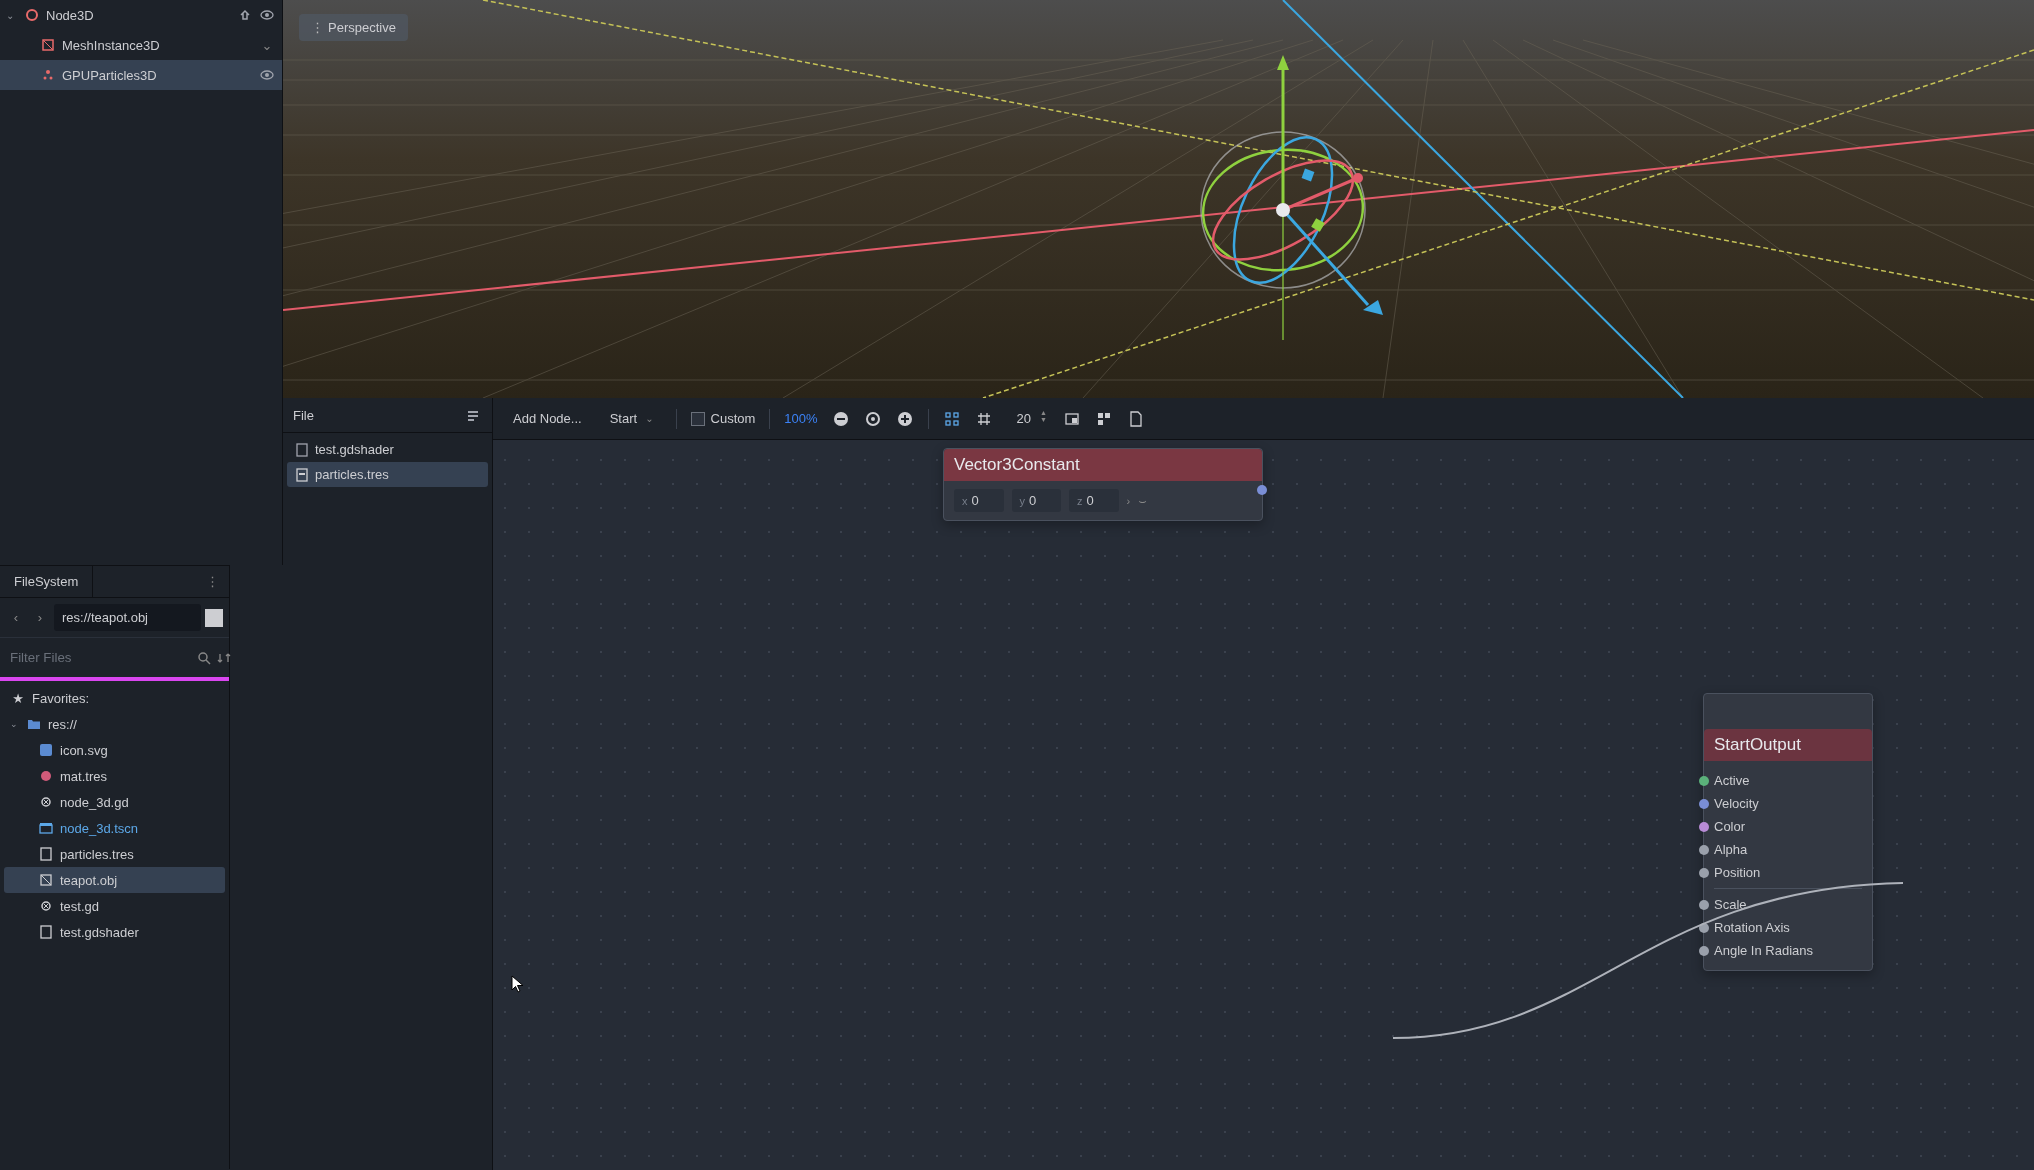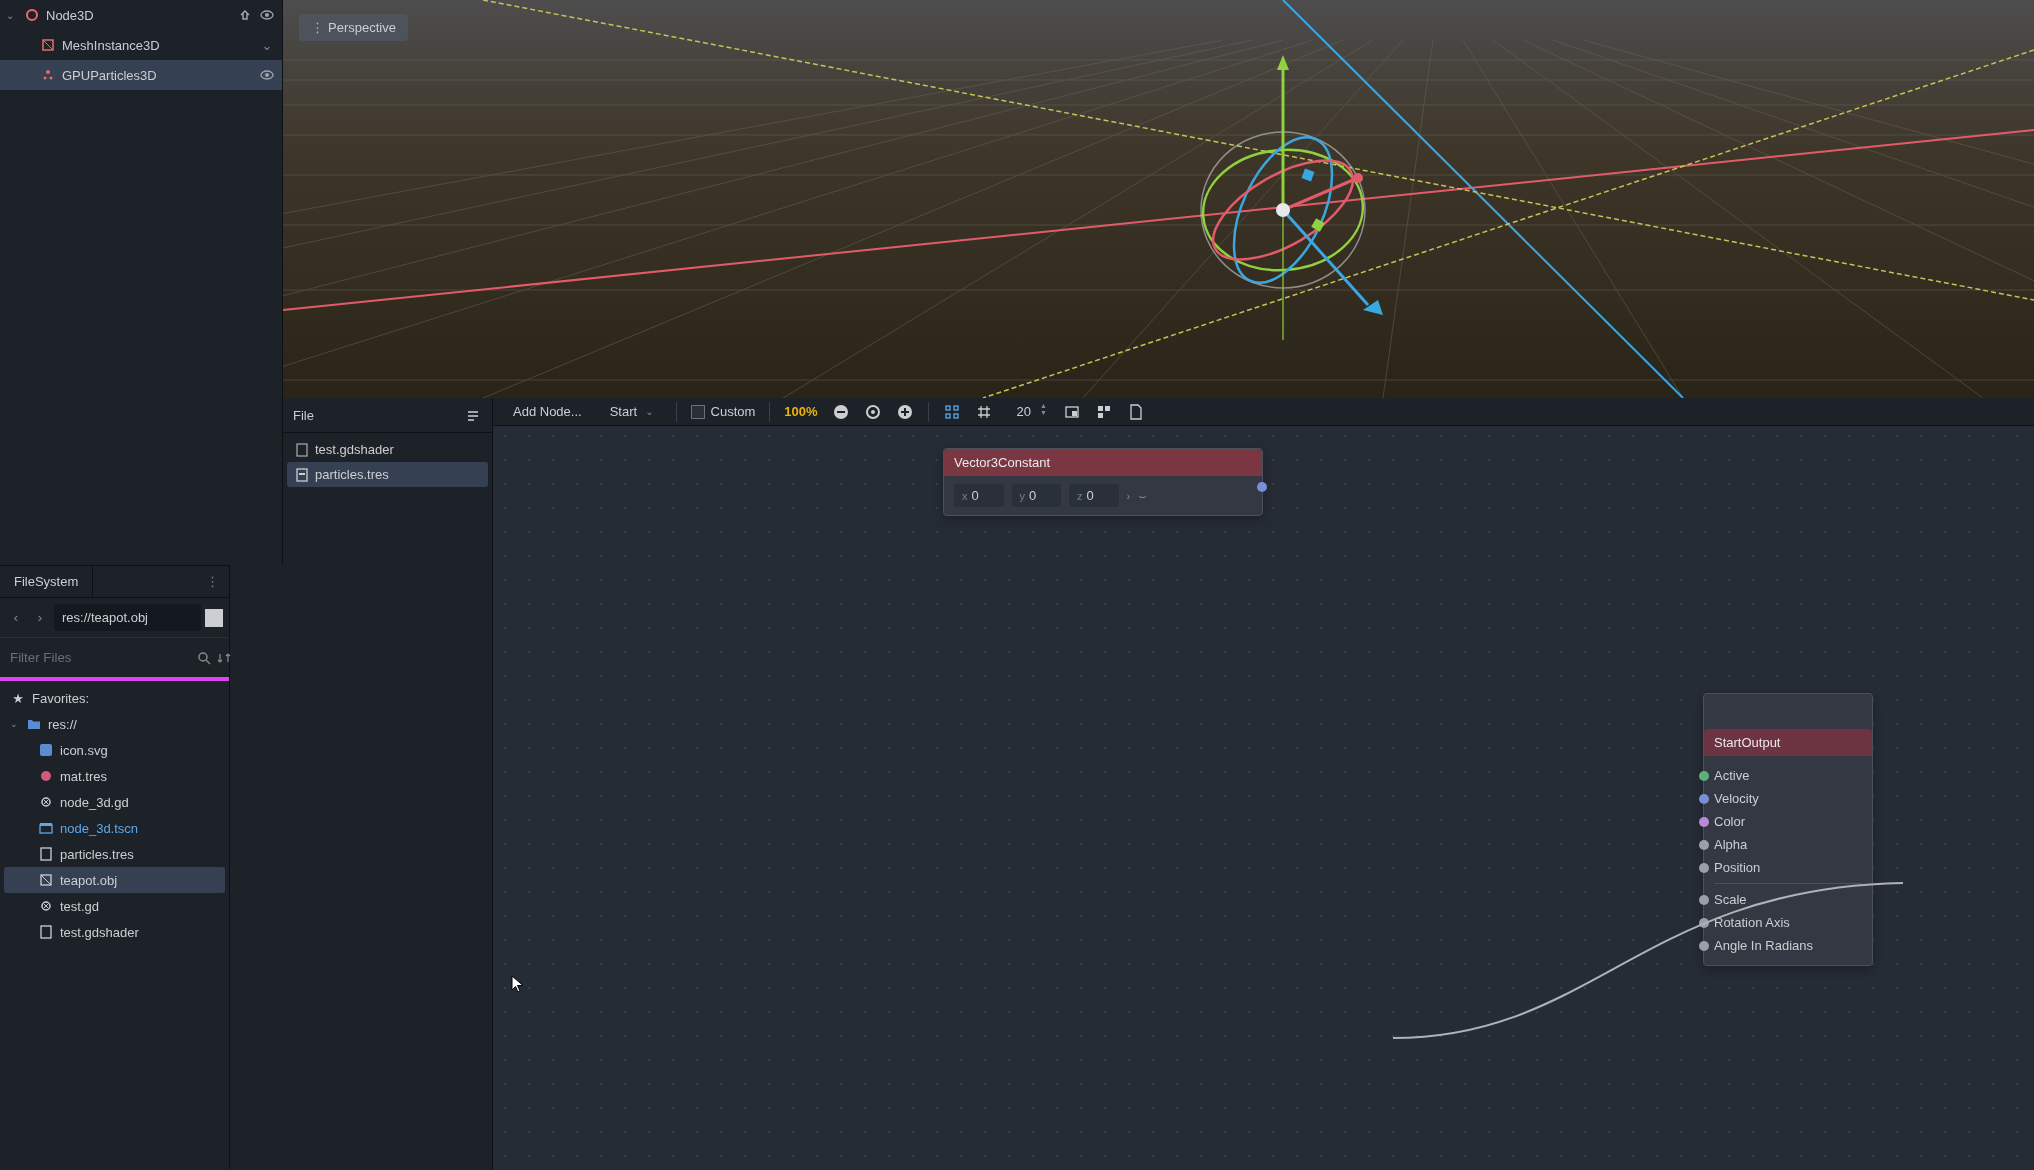--- a/index.html
+++ b/index.html
@@ -21,33 +21,33 @@
 
 .bottom-dock { position: absolute; left: 283px; top: 398px; right: 0; bottom: 0; background: #262c36; display: flex; }
 .file-panel { width: 210px; background: #1d2229; border-right: 1px solid #0e1014; }
 .file-panel-header { display: flex; align-items: center; justify-content: space-between; padding: 8px 10px; border-bottom: 1px solid #0e1014; gap: 40px; }
 .file-list { padding: 4px; }
 .file-item { display: flex; align-items: center; gap: 6px; padding: 5px 8px; border-radius: 3px; cursor: pointer; }
 .file-item.selected { background: #354152; }
 .file-item .fi-icon { width: 14px; height: 14px; display: inline-flex; align-items: center; justify-content: center; }
 
 .graph-area { flex: 1; position: relative; background: #262c36; background-image: radial-gradient(circle, #3a414d 1px, transparent 1px); background-size: 24px 24px; background-position: 0 50px; overflow: hidden; }
-.graph-toolbar { position: absolute; left: 0; top: 0; right: 0; height: 28px; background: #1d2229; display: flex; align-items: center; gap: 14px; padding: 0 14px; border-bottom: 1px solid #0e1014; z-index:5;}
+.graph-toolbar { position: absolute; left: 0; top: 0; right: 0; height: 42px; background: #1d2229; display: flex; align-items: center; gap: 14px; padding: 0 14px; border-bottom: 1px solid #0e1014; z-index:5;}
 .graph-toolbar .sep { width: 1px; height: 20px; background: #3a414d; }
 .tb-btn { display: flex; align-items: center; gap: 4px; cursor: pointer; color: #cdced2; padding: 4px 6px; }
 .tb-dropdown { display: flex; align-items: center; gap: 8px; padding: 4px 8px; cursor: pointer; }
 .tb-check { display: flex; align-items: center; gap: 6px; }
 .tb-check .box { width: 14px; height: 14px; border: 1px solid #6a707a; background: #2a303a; }
-.zoom { color: #eab308; font-weight: 700; text-align: right; }
+.zoom { color: #3b82f6; font-weight: 400; text-align: right; }
 .icon-sq { width: 18px; height: 18px; display: inline-flex; align-items: center; justify-content: center; cursor: pointer; color: #cdced2; }
 .snap-val { padding: 2px 18px 2px 10px; color: #cdced2; position:relative; }
 .snap-spinners { position:absolute; right:2px; top:0; display:flex; flex-direction:column; font-size:7px; line-height:7px; color:#888;}
 
 .graph-node { position: absolute; background: #333842; border: 1px solid #4a515e; border-radius: 4px; box-shadow: 0 4px 12px rgba(0,0,0,.3); }
-.gn-header { padding: 6px 10px; color: #e8e9ed; font-size: 13px; border-radius: 4px 4px 0 0; }
+.gn-header { padding: 6px 10px; color: #e8e9ed; font-size: 17px; border-radius: 4px 4px 0 0; }
 .gn-header.red { background: #7a3742; }
 .gn-header.darkred { background: #6b3440; margin-top: 35px; }
 .gn-body { padding: 8px 10px; }
 .vec3-field { display: flex; align-items: center; gap: 4px; background: #2a303a; padding: 4px 8px; border-radius: 3px; }
 .vec3-field .lbl { color: #777e8a; font-size: 11px; }
 .vec3-field .val { color: #cdced2; min-width: 24px; }
 .port { width: 10px; height: 10px; border-radius: 50%; }
 .port-out { position: absolute; right: -5px; }
 .gn-row { display: flex; align-items: center; gap: 8px; padding: 4px 0; position: relative; }
 .gn-row .port-in { position: absolute; left: -15px; width:10px; height:10px; border-radius:50%; }

